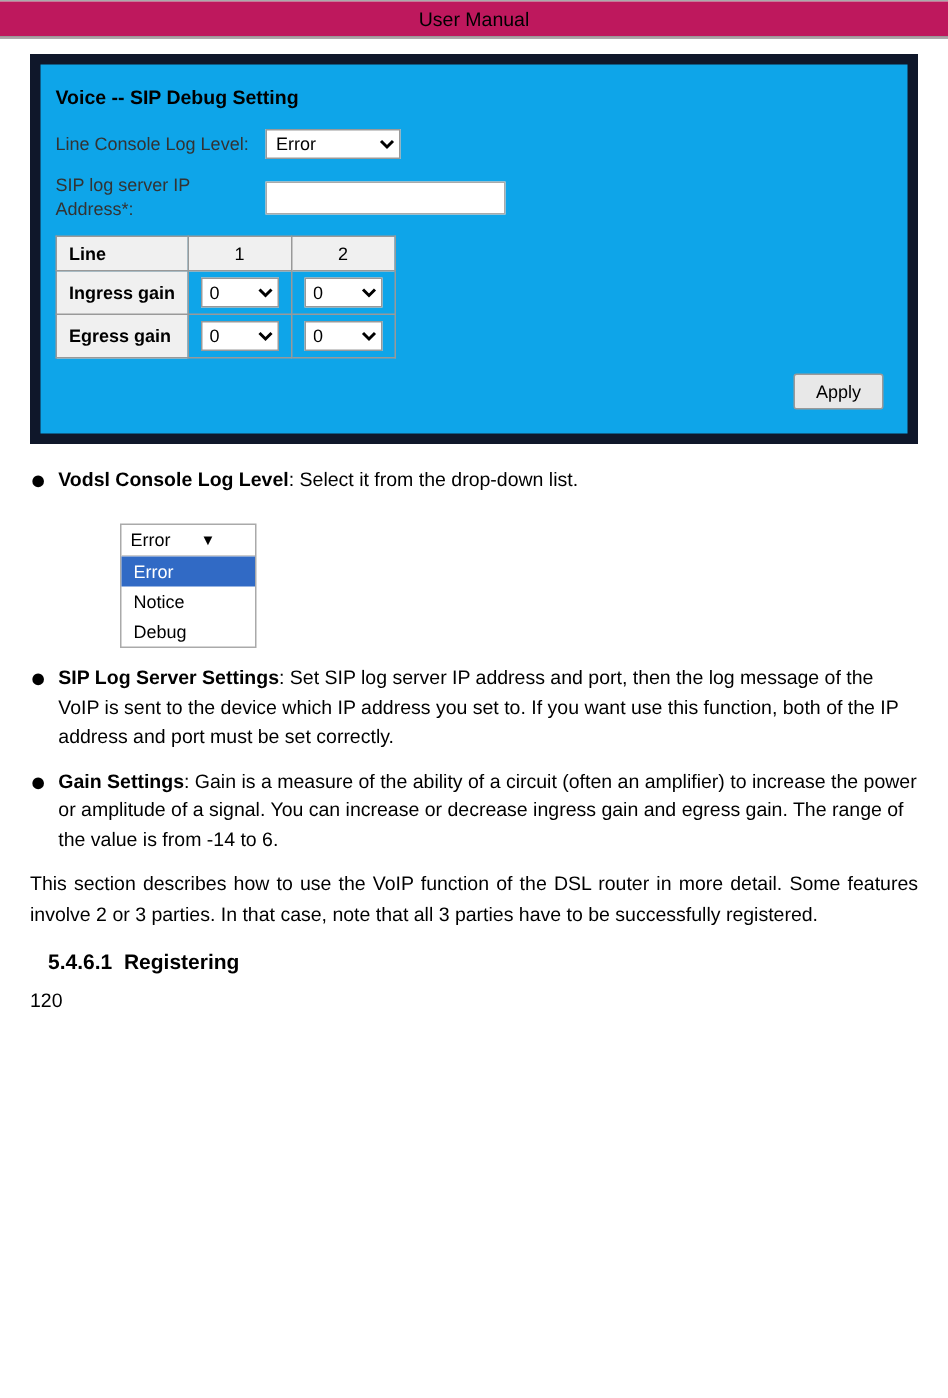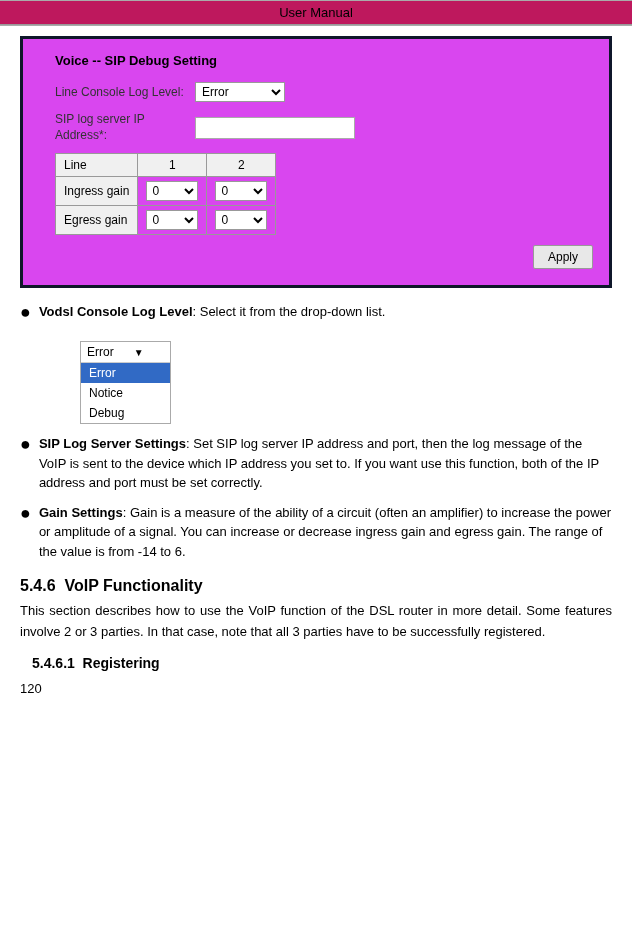--- a/index.html
+++ b/index.html
@@ -15,24 +15,24 @@
       text-align: center;
       font-size: 13px;
       border-bottom: 1px solid #999;
       padding: 4px 0;
       background: #be185d;
     }
     .content {
       padding: 10px 20px;
     }
     .sip-debug-box {
-      border: 3px solid #0f172a;
-      padding: 14px 16px 16px 32px;
+      border: 7px solid #0f172a;
+      padding: 14px 16px 16px 10px;
       margin-bottom: 14px;
-      background: #d946ef;
+      background: #0ea5e9;
     }
     .sip-debug-title {
       font-weight: bold;
       font-size: 13px;
       margin-bottom: 14px;
       color: #000;
     }
     .form-row {
       display: flex;
       align-items: center;
@@ -73,21 +73,21 @@
       font-size: 12px;
       text-align: center;
     }
     .gain-table th {
       background: #f0f0f0;
       font-weight: normal;
     }
     .gain-table .row-label {
       text-align: left;
       background: #f0f0f0;
-      font-weight: normal;
+      font-weight: bold;
     }
     select.gain-select {
       font-size: 12px;
       border: 1px solid #999;
       padding: 1px;
       width: 52px;
       background: #fff;
     }
     .apply-row {
       text-align: right;
@@ -283,23 +283,20 @@
 
   
   <div class="bullet-item">
     <span class="bullet-dot">●</span>
     <span class="bullet-text">
       <b>Gain Settings</b><span>: Gain is a measure of the ability of a circuit (often an amplifier) to increase the power or amplitude of a signal. You can increase or decrease ingress gain and egress gain. The range of the value is from -14 to 6.</span>
     </span>
   </div>
 
   
-  <div class="section-heading">
-    <span>5.4.6</span>&nbsp;&nbsp;<span>VoIP Functionality</span>
-  </div>
 
   <p class="body-text">This section describes how to use the VoIP function of the DSL router in more detail. Some features involve 2 or 3 parties. In that case, note that all 3 parties have to be successfully registered.</p>
 
   
   <div class="subsection-heading">
     <span>5.4.6.1</span>&nbsp;&nbsp;<span>Registering</span>
   </div>
 
 
   

